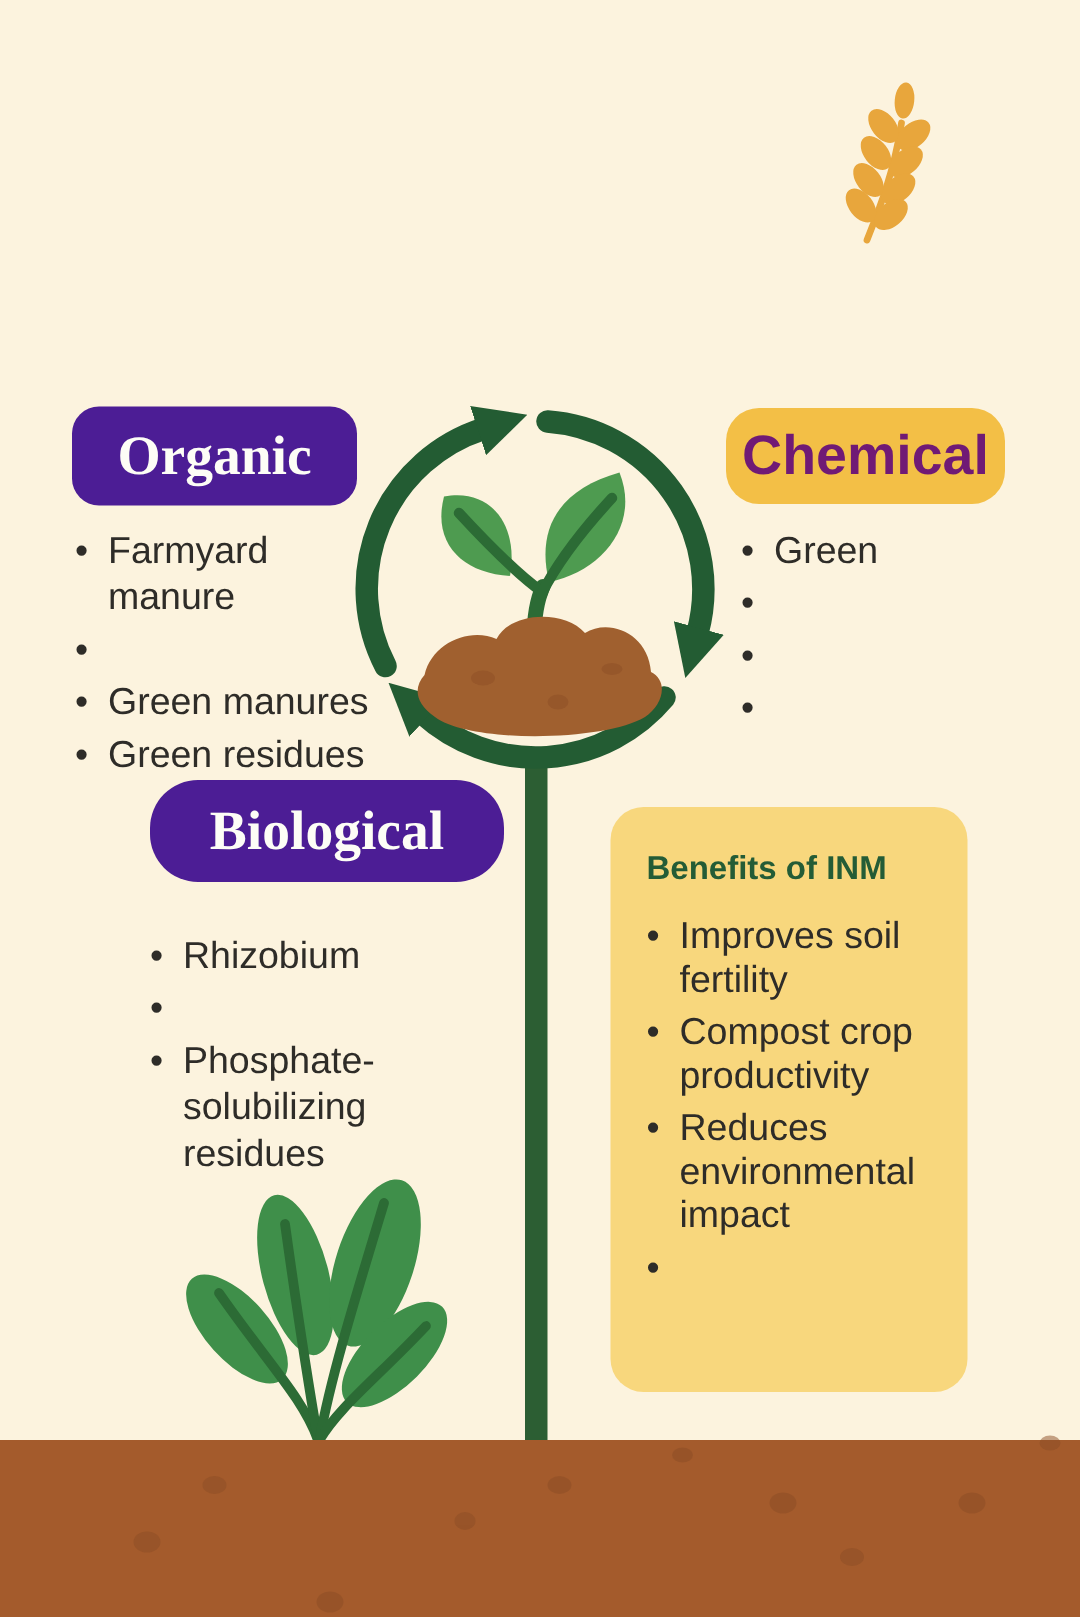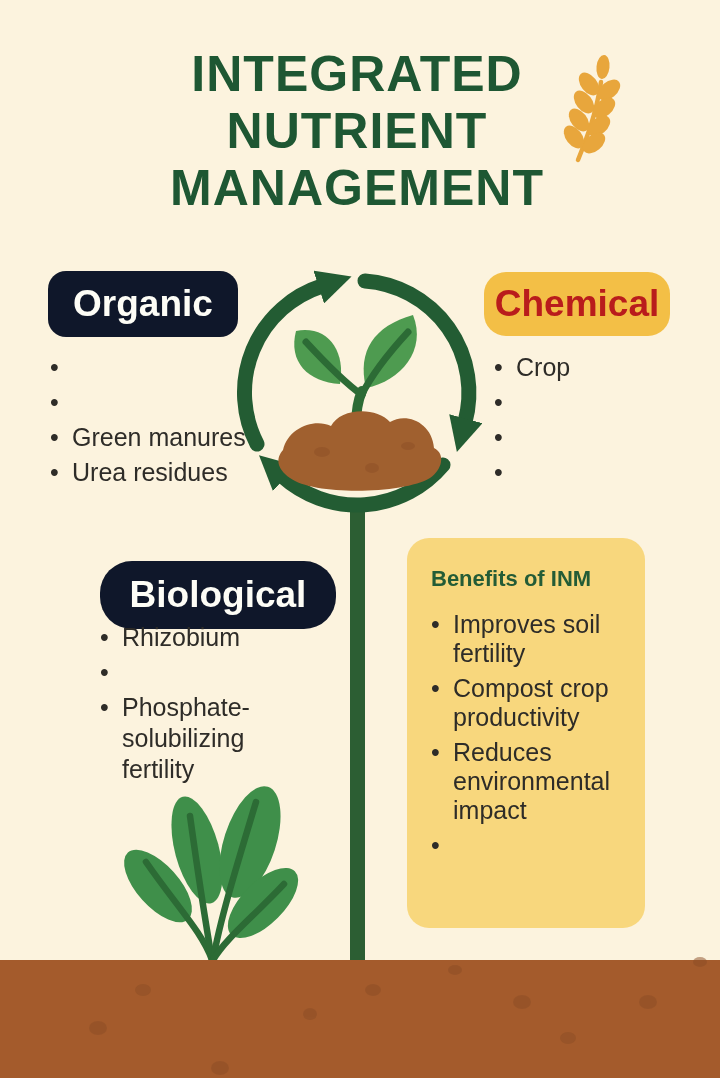--- a/index.html
+++ b/index.html
@@ -11,24 +11,24 @@
   
   .title{
     position:absolute;left:0;top:46px;width:714px;text-align:center;
     color:#1E5733;font-weight:bold;font-size:50px;line-height:57px;letter-spacing:1px;
   }
   
   .badge{
     position:absolute;display:flex;align-items:center;justify-content:center;
     font-weight:bold;box-sizing:border-box;
   }
-  .badge-green{background:#0f172a;color:#FDFDF6;}
+  .badge-green{background:#4c1d95;color:#FDFDF6;font-family:Liberation Serif, serif;}
   .badge-organic{left:48px;top:271px;width:190px;height:66px;border-radius:18px;font-size:37px;}
-  .badge-chemical{left:484px;top:272px;width:186px;height:64px;border-radius:22px;font-size:37px;background:#F3BF46;color:#b91c1c;}
-  .badge-biological{left:100px;top:561px;width:236px;height:68px;border-radius:32px;font-size:37px;}
+  .badge-chemical{left:484px;top:272px;width:186px;height:64px;border-radius:22px;font-size:37px;background:#F3BF46;color:#701a75;}
+  .badge-biological{left:100px;top:520px;width:236px;height:68px;border-radius:32px;font-size:37px;}
   
   .ilist{position:absolute;margin:0;padding:0;list-style:none;color:#2E2C28;font-size:25px;line-height:31px;}
   .ilist li{display:flex;margin:0 0 4px 0;}
   .ilist .bu{width:22px;flex:0 0 22px;font-size:25px;}
   .list-organic{left:50px;top:352px;}
   .list-organic .tx{width:178px;}
   .list-chemical{left:494px;top:352px;}
   .list-chemical .tx{width:130px;}
   .list-biological{left:100px;top:622px;}
   .list-biological .tx{width:165px;}
@@ -127,53 +127,49 @@
         <ellipse cx="373" cy="990" rx="8" ry="6"></ellipse>
         <ellipse cx="455" cy="970" rx="7" ry="5"></ellipse>
         <ellipse cx="522" cy="1002" rx="9" ry="7"></ellipse>
         <ellipse cx="568" cy="1038" rx="8" ry="6"></ellipse>
         <ellipse cx="648" cy="1002" rx="9" ry="7"></ellipse>
         <ellipse cx="700" cy="962" rx="7" ry="5"></ellipse>
       </g>
     </g>
   </svg>
 
-  <div class="title">
-    <div>INTEGRATED</div>
-    <div>NUTRIENT</div>
-    <div>MANAGEMENT</div>
-  </div>
 
   <div class="badge badge-green badge-organic">
     <span>Organic</span>
   </div>
   <ul class="ilist list-organic">
     <li>
         <span class="bu">•</span>
+        <span class="tx">Farmyard manure</span>
       </li>
     <li>
         <span class="bu">•</span>
       </li>
     <li>
         <span class="bu">•</span>
         <span class="tx">Green manures</span>
       </li>
     <li>
         <span class="bu">•</span>
-        <span class="tx">Urea residues</span>
+        <span class="tx">Green residues</span>
       </li>
   </ul>
 
   <div class="badge badge-chemical">
     <span>Chemical</span>
   </div>
   <ul class="ilist list-chemical">
     <li>
         <span class="bu">•</span>
-        <span class="tx">Crop</span>
+        <span class="tx">Green</span>
       </li>
     <li>
         <span class="bu">•</span>
       </li>
     <li>
         <span class="bu">•</span>
       </li>
     <li>
         <span class="bu">•</span>
       </li>
@@ -185,21 +181,21 @@
   <ul class="ilist list-biological">
     <li>
         <span class="bu">•</span>
         <span class="tx">Rhizobium</span>
       </li>
     <li>
         <span class="bu">•</span>
       </li>
     <li>
         <span class="bu">•</span>
-        <span class="tx">Phosphate-solubilizing fertility</span>
+        <span class="tx">Phosphate-solubilizing residues</span>
       </li>
   </ul>
 
   <div class="benefits">
     <div class="benefits-title">Benefits of INM</div>
     <ul class="ilist">
       <li>
           <span class="bu">•</span>
           <span class="tx">Improves soil fertility</span>
         </li>

